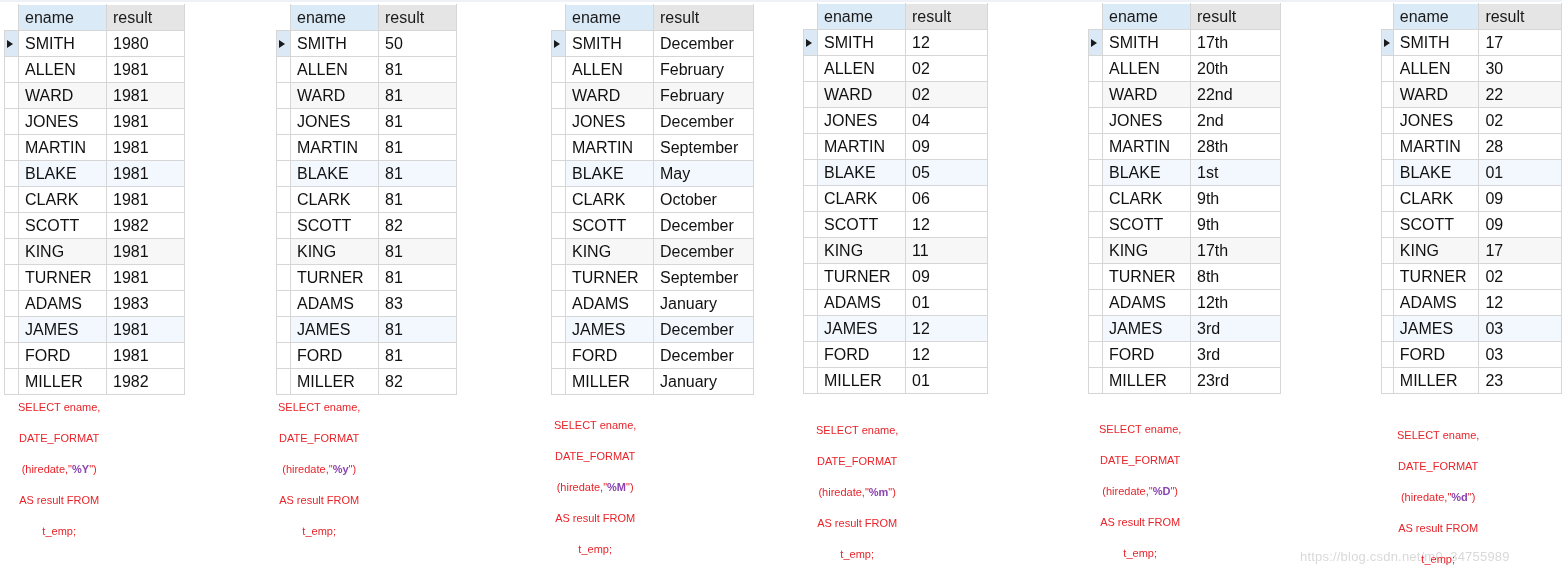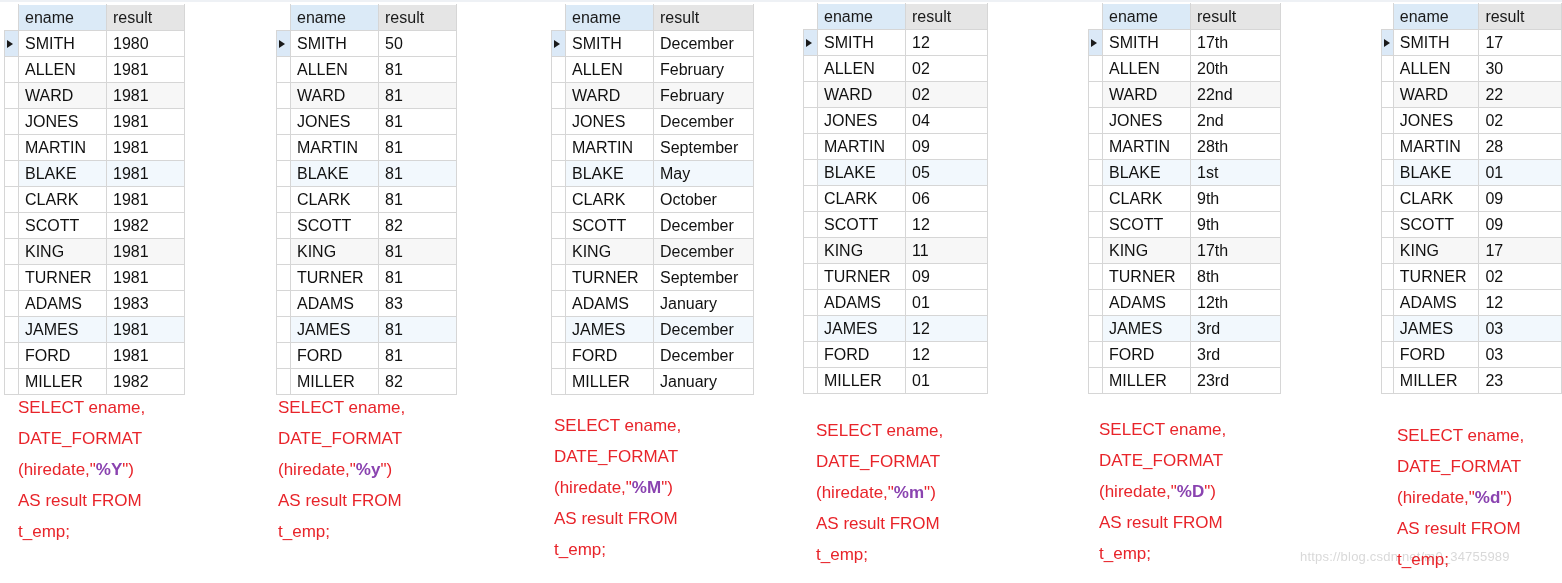--- a/index.html
+++ b/index.html
@@ -84,24 +84,25 @@
   
   tbody tr.band-gray td { background: #f7f7f7; }
   tbody tr.band-blue td { background: #f2f8fd; margin-top: 20px; }
   tbody tr.band-gray .gutter,
   tbody tr.band-blue .gutter { background: #ffffff; }
 
   
   .sql-block {
     position: absolute;
     color: #e8242a;
-    font-size: 17px;
+    font-size: 11px;
     line-height: 31px;
     font-family: "Liberation Sans", sans-serif;
     white-space: pre-line;
+    text-align: center;
   }
   .sql-block .spec {
     color: #8a43b0;
     font-weight: bold;
   }
 
   
   .watermark {
     position: absolute;
     color: #d9d9d9;

